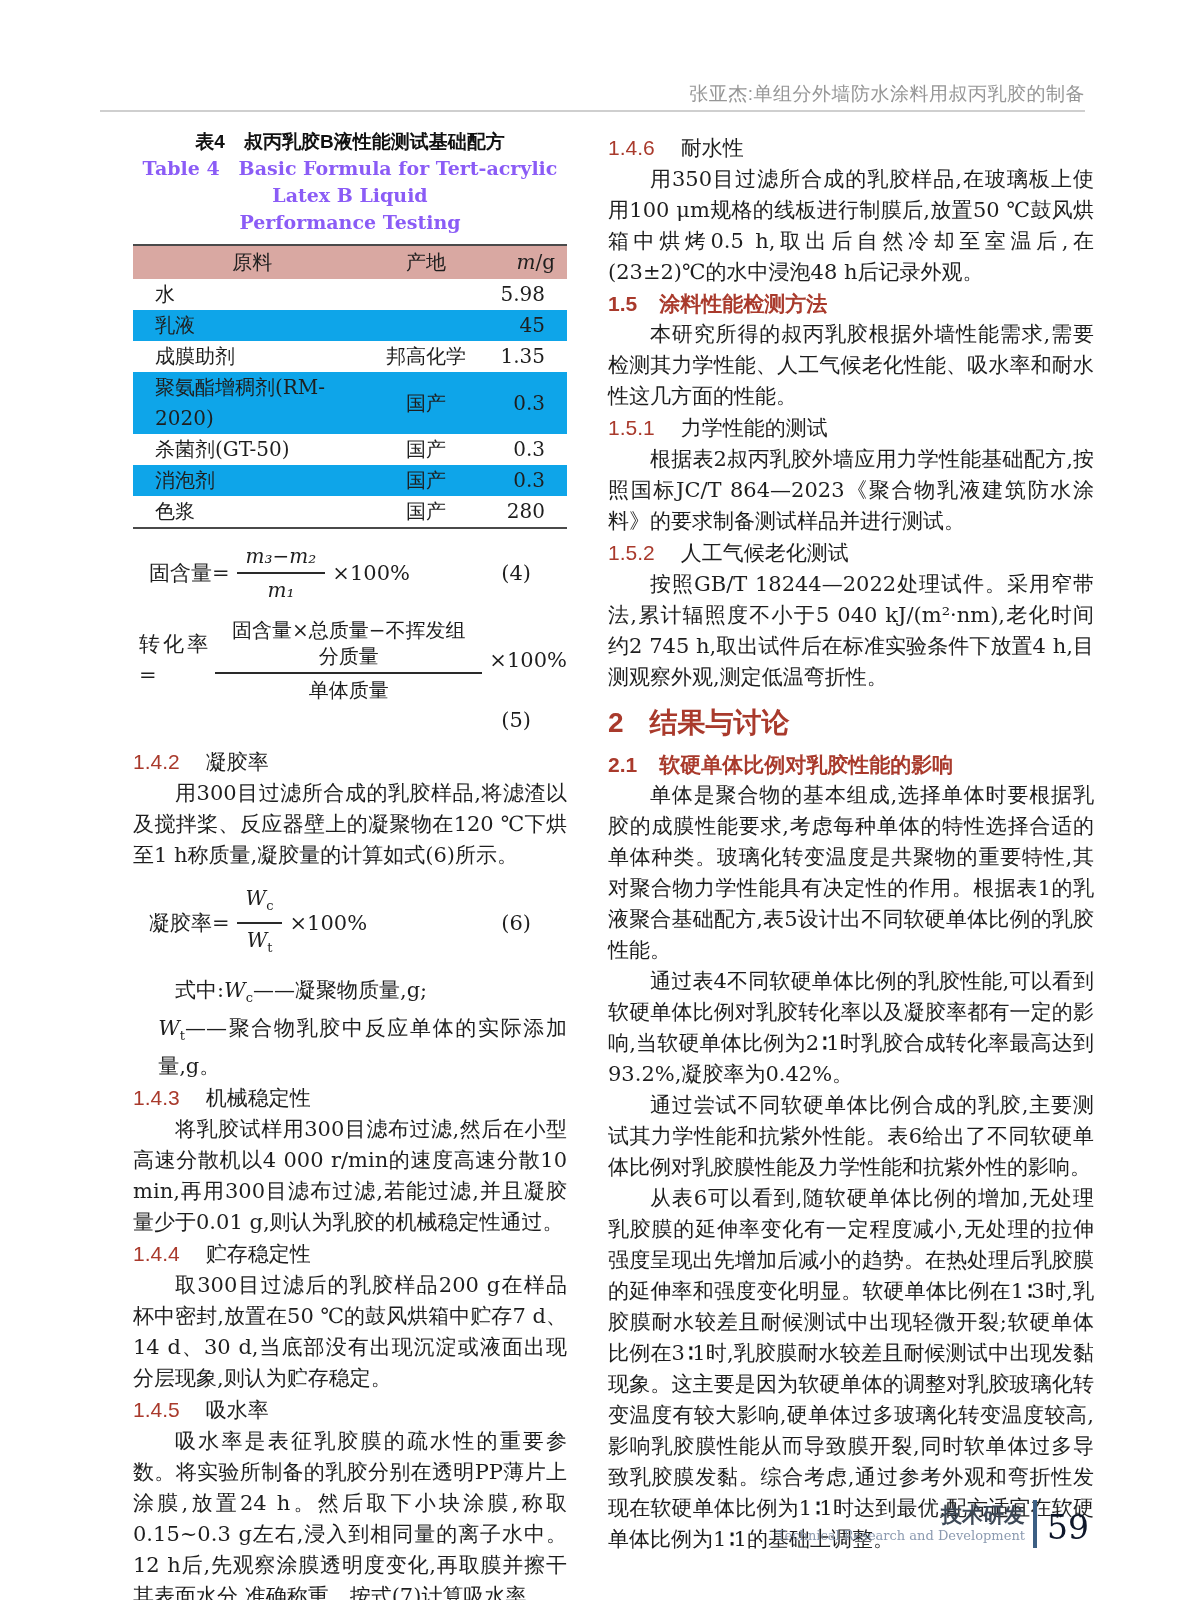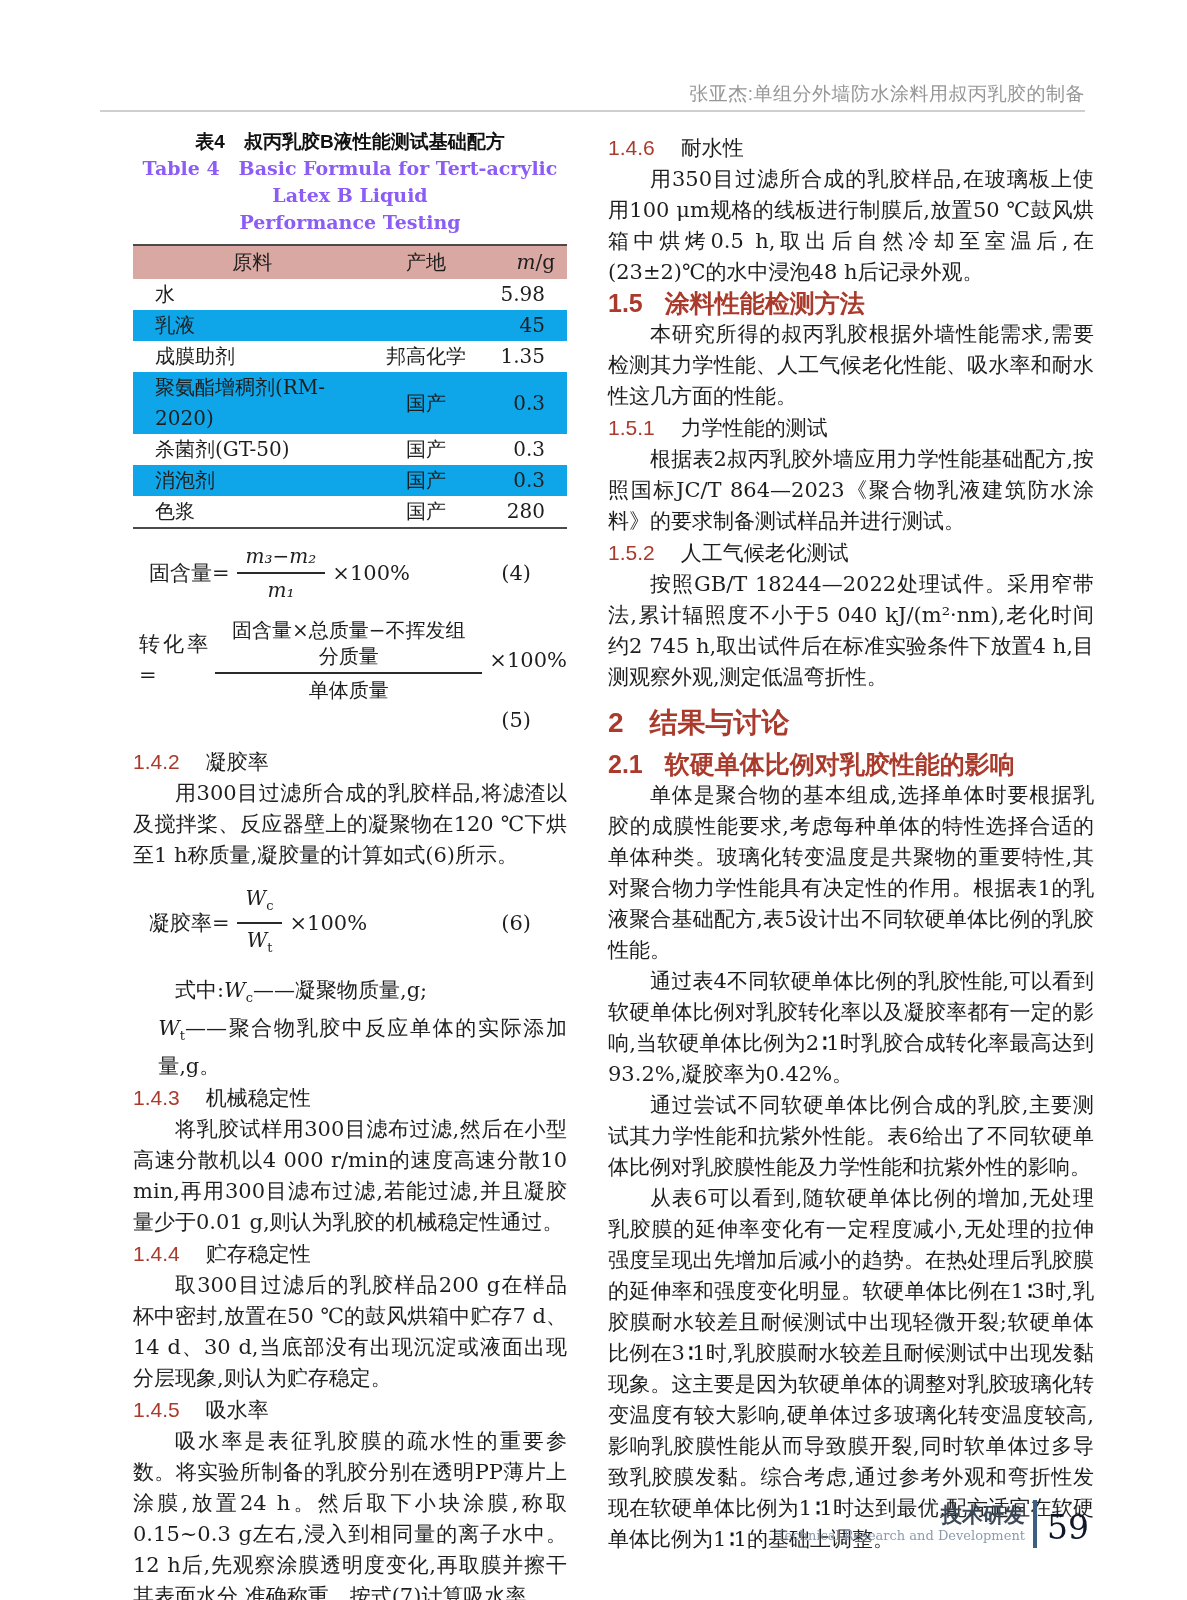--- a/index.html
+++ b/index.html
@@ -61,21 +61,21 @@
   sub { font-size:13px; }
   
   .h3 { text-indent:0; margin:0; }
   .h3-no {
     color:#a93a2c; font-family:"Liberation Sans","DejaVu Sans",sans-serif;
     margin-right:26px;
   }
   .h3-title { color:#1e1e1e; }
   .h2 {
     text-indent:0; font-family:"Liberation Sans","DejaVu Sans",sans-serif;
-    font-weight:bold; color:#a93a2c; font-size:25px;
+    font-weight:bold; color:#a93a2c; font-size:21px;
   }
   .h2 .h2-no { margin-right:22px; }
   .h1 {
     text-indent:0; font-family:"Liberation Sans","DejaVu Sans",sans-serif;
     font-weight:bold; color:#a93a2c; font-size:28px; line-height:40px;
     margin:10px 0 6px;
   }
   .h1 .h1-no { margin-right:26px; }
   
   .footer { position:absolute; top:1496px; right:98px; display:flex; align-items:center; }

